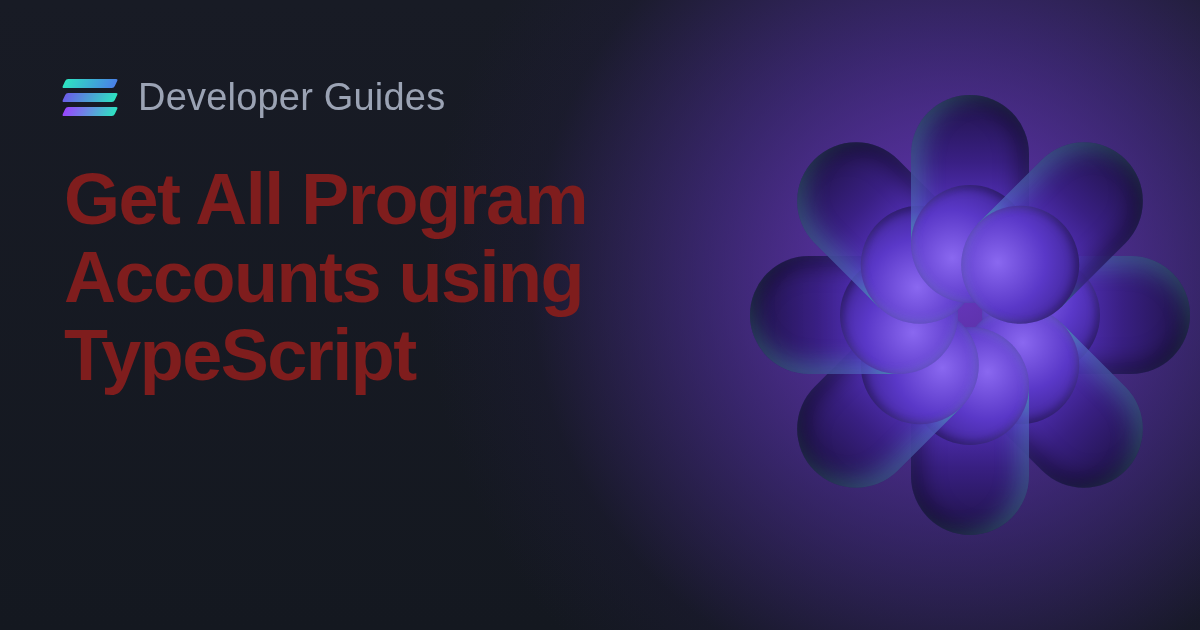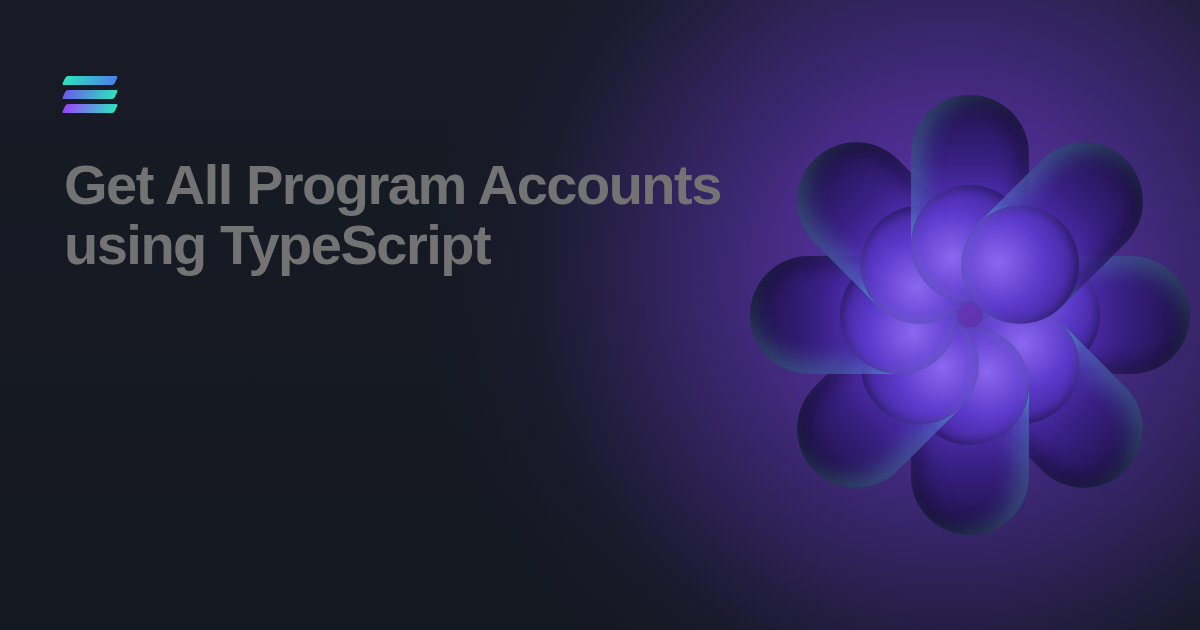--- a/index.html
+++ b/index.html
@@ -43,24 +43,24 @@
 .logo-bar:nth-child(1) { background: linear-gradient(90deg, #2de3c0 0%, #4a7fe8 100%); }
 .logo-bar:nth-child(2) { background: linear-gradient(90deg, #6b5de8 0%, #2de3c0 100%); }
 .logo-bar:nth-child(3) { background: linear-gradient(90deg, #9945ff 0%, #2de3c0 100%); }
 .category {
   font-size: 38px;
   font-weight: 400;
   color: #9ba3b4;
   letter-spacing: 0.2px;
 }
 .title {
-  font-size: 56px;
+  font-size: 72px;
   line-height: 1.08;
   font-weight: 600;
-  color: #737373;
+  color: #7f1d1d;
   letter-spacing: -1.5px;
   max-width: 760px;
 }
 .art {
   position: absolute;
   right: -120px;
   top: 50%;
   transform: translateY(-50%);
   width: 700px;
   height: 600px;
@@ -137,15 +137,16 @@
     </div>
 </div>
 
 <div class="content">
   <div class="header">
     <div class="logo">
       <div class="logo-bar"></div>
       <div class="logo-bar"></div>
       <div class="logo-bar"></div>
     </div>
+    <div class="category">Developer Guides</div>
   </div>
   <h1 class="title">Get All Program Accounts using TypeScript</h1>
 </div>
 
 </body></html>

